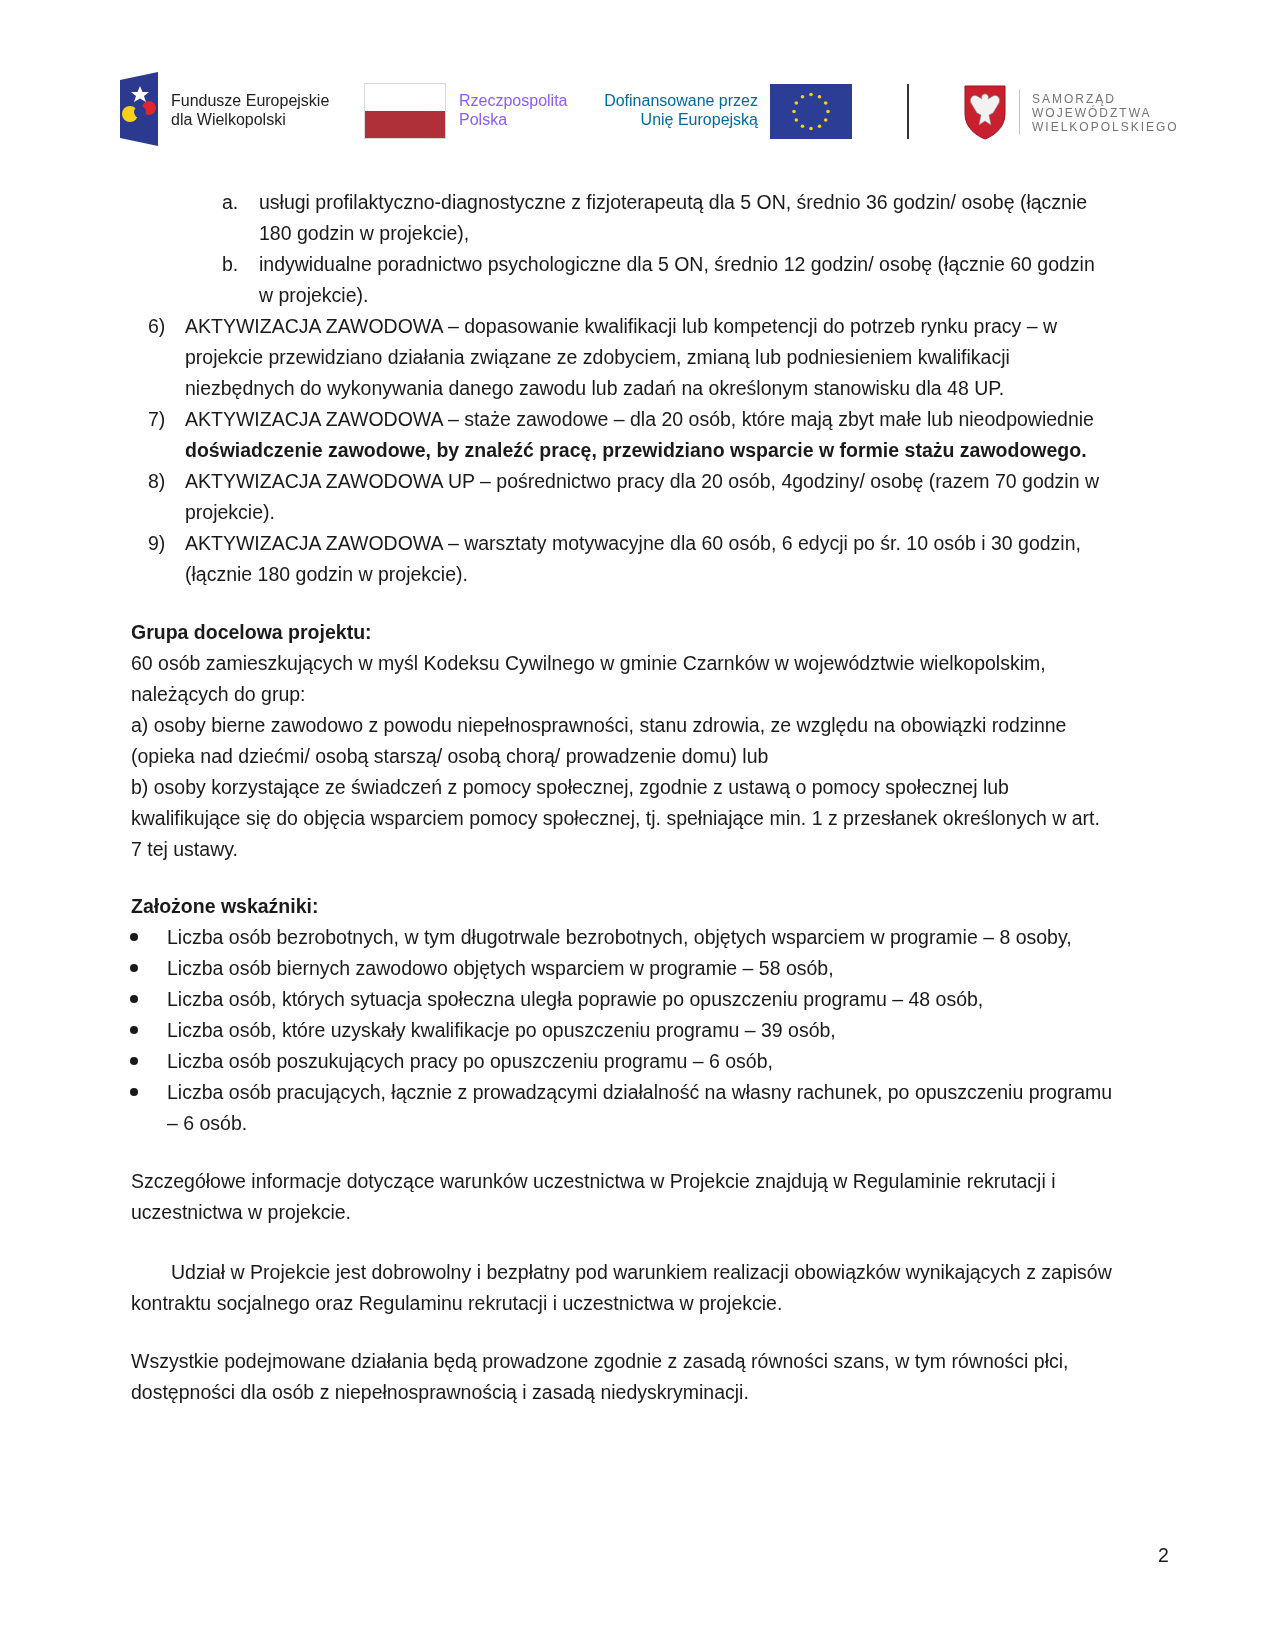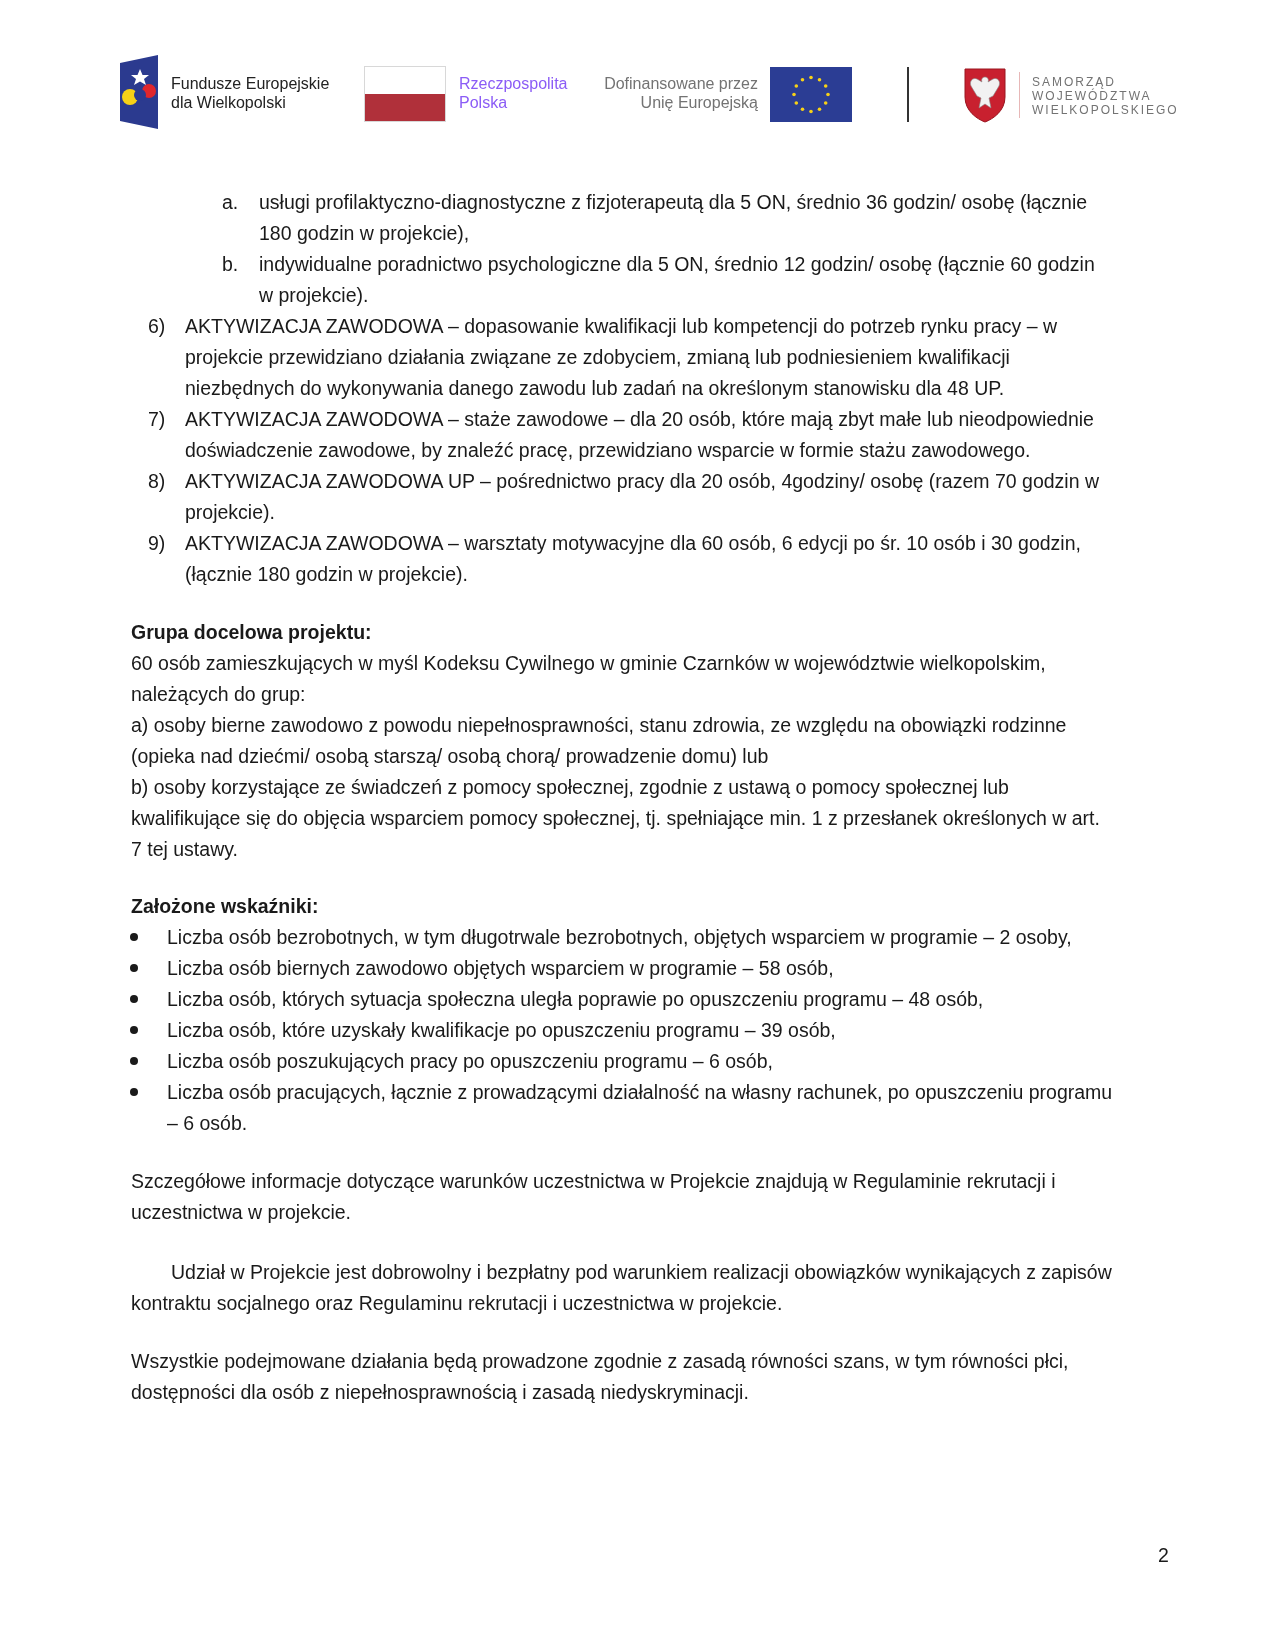--- a/index.html
+++ b/index.html
@@ -1,27 +1,27 @@
 <!DOCTYPE html>
 <html><head>
 <meta charset="utf-8">
 <style>
   html, body { margin: 0; padding: 0; background: #ffffff; }
   body { width: 1275px; height: 1649px; position: relative; overflow: hidden;
          font-family: "Liberation Sans", "DejaVu Sans", sans-serif; color: #1a1a1a; }
 
   
-  .header { position: absolute; left: 0; top: 0; width: 1275px; height: 140px; }
+  .header { position: absolute; left: 0; top: 17px; width: 1275px; height: 140px; }
   .logo-fe-mark { position: absolute; left: 120px; top: 55px; width: 38px; height: 74px; }
   .logo-fe-text { position: absolute; left: 171px; top: 74px; font-size: 16px; line-height: 19px; color: #222; }
   .flag-pl { position: absolute; left: 364px; top: 66px; width: 82px; height: 56px; border: 1px solid #d8d8d8; box-sizing: border-box; }
   .flag-pl .white { height: 50%; background: #ffffff; }
   .flag-pl .red { height: 50%; background: #b0303a; }
   .logo-rp-text { position: absolute; left: 459px; top: 74px; font-size: 16px; line-height: 19px; color: #8b5cf6; }
-  .logo-ue-text { position: absolute; left: 596px; top: 74px; width: 162px; text-align: right; font-size: 16px; line-height: 19px; color: #737373; }
+  .logo-ue-text { position: absolute; left: 596px; top: 74px; width: 162px; text-align: right; font-size: 16px; line-height: 19px; color: #0369a1; }
   .flag-eu { position: absolute; left: 770px; top: 67px; width: 82px; height: 55px; background: #2b3d94; }
   .divider-v { position: absolute; left: 907px; top: 67px; width: 2px; height: 55px; background: #333; }
   .crest { position: absolute; left: 963px; top: 67px; width: 44px; height: 56px; }
   .divider-pink { position: absolute; left: 1019px; top: 72px; width: 1px; height: 46px; background: #e7b7b7; }
   .logo-sw-text { position: absolute; left: 1032px; top: 75px; font-size: 12px; line-height: 14px; letter-spacing: 2px; color: #737373; }
 
   
   .content { position: absolute; left: 0; top: 0; width: 1275px; font-size: 19.5px; }
   .line { position: absolute; white-space: nowrap; line-height: 24px; color: #1a1a1a; }
   .bold { font-weight: bold; }
@@ -103,21 +103,21 @@
   </div>
 
   <div>
     <span class="line" style="left:148px; top:314px;">6)</span>
     <span class="line" style="left:185px; top:314px;">AKTYWIZACJA ZAWODOWA – dopasowanie kwalifikacji lub kompetencji do potrzeb rynku pracy – w</span>
     <span class="line" style="left:185px; top:345px;">projekcie przewidziano działania związane ze zdobyciem, zmianą lub podniesieniem kwalifikacji</span>
     <span class="line" style="left:185px; top:376px;">niezbędnych do wykonywania danego zawodu lub zadań na określonym stanowisku dla 48 UP.</span>
 
     <span class="line" style="left:148px; top:407px;">7)</span>
     <span class="line" style="left:185px; top:407px;">AKTYWIZACJA ZAWODOWA – staże zawodowe – dla 20 osób, które mają zbyt małe lub nieodpowiednie</span>
-    <span class="line" style="left:185px; top:438px;">doświadczenie zawodowe, by znaleźć pracę, przewidziano wsparcie w formie stażu zawodowego.</span>
+    <span class="line" style="left:185px; top:438px;font-weight:bold;">doświadczenie zawodowe, by znaleźć pracę, przewidziano wsparcie w formie stażu zawodowego.</span>
 
     <span class="line" style="left:148px; top:469px;">8)</span>
     <span class="line" style="left:185px; top:469px;">AKTYWIZACJA ZAWODOWA UP – pośrednictwo pracy dla 20 osób, 4godziny/ osobę (razem 70 godzin w</span>
     <span class="line" style="left:185px; top:500px;">projekcie).</span>
 
     <span class="line" style="left:148px; top:531px;">9)</span>
     <span class="line" style="left:185px; top:531px;">AKTYWIZACJA ZAWODOWA – warsztaty motywacyjne dla 60 osób, 6 edycji po śr. 10 osób i 30 godzin,</span>
     <span class="line" style="left:185px; top:562px;">(łącznie 180 godzin w projekcie).</span>
   </div>
 
@@ -129,21 +129,21 @@
     <span class="line" style="left:131px; top:744px;">(opieka nad dziećmi/ osobą starszą/ osobą chorą/ prowadzenie domu) lub</span>
     <span class="line" style="left:131px; top:775px;">b) osoby korzystające ze świadczeń z pomocy społecznej, zgodnie z ustawą o pomocy społecznej lub</span>
     <span class="line" style="left:131px; top:806px;">kwalifikujące się do objęcia wsparciem pomocy społecznej, tj. spełniające min. 1 z przesłanek określonych w art.</span>
     <span class="line" style="left:131px; top:837px;">7 tej ustawy.</span>
   </div>
 
   <div>
     <span class="line bold" style="left:131px; top:894px;">Założone wskaźniki:</span>
 
     <span class="bullet" style="left:130px; top:933px;"></span>
-    <span class="line" style="left:167px; top:925px;">Liczba osób bezrobotnych, w tym długotrwale bezrobotnych, objętych wsparciem w programie – 2 osoby,</span>
+    <span class="line" style="left:167px; top:925px;">Liczba osób bezrobotnych, w tym długotrwale bezrobotnych, objętych wsparciem w programie – 8 osoby,</span>
 
     <span class="bullet" style="left:130px; top:964px;"></span>
     <span class="line" style="left:167px; top:956px;">Liczba osób biernych zawodowo objętych wsparciem w programie – 58 osób,</span>
 
     <span class="bullet" style="left:130px; top:995px;"></span>
     <span class="line" style="left:167px; top:987px;">Liczba osób, których sytuacja społeczna uległa poprawie po opuszczeniu programu – 48 osób,</span>
 
     <span class="bullet" style="left:130px; top:1026px;"></span>
     <span class="line" style="left:167px; top:1018px;">Liczba osób, które uzyskały kwalifikacje po opuszczeniu programu – 39 osób,</span>
 

